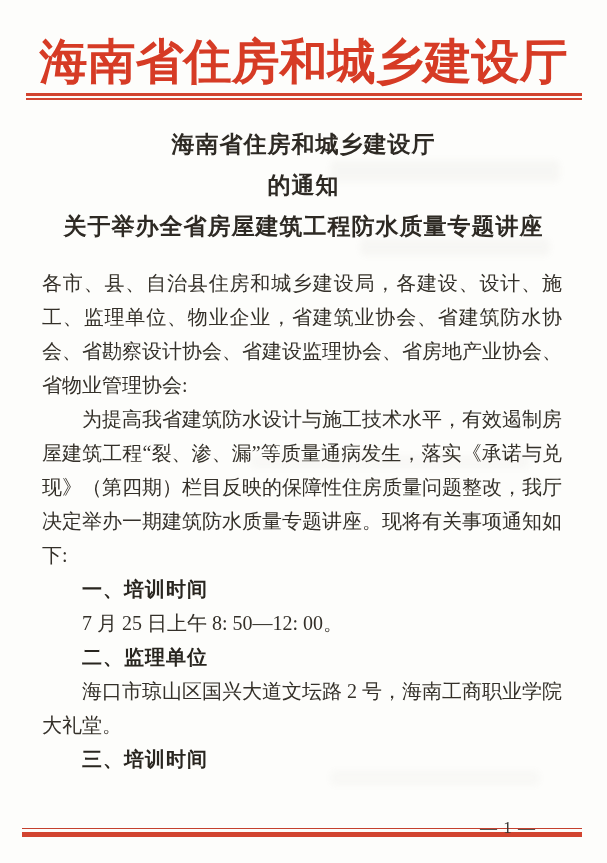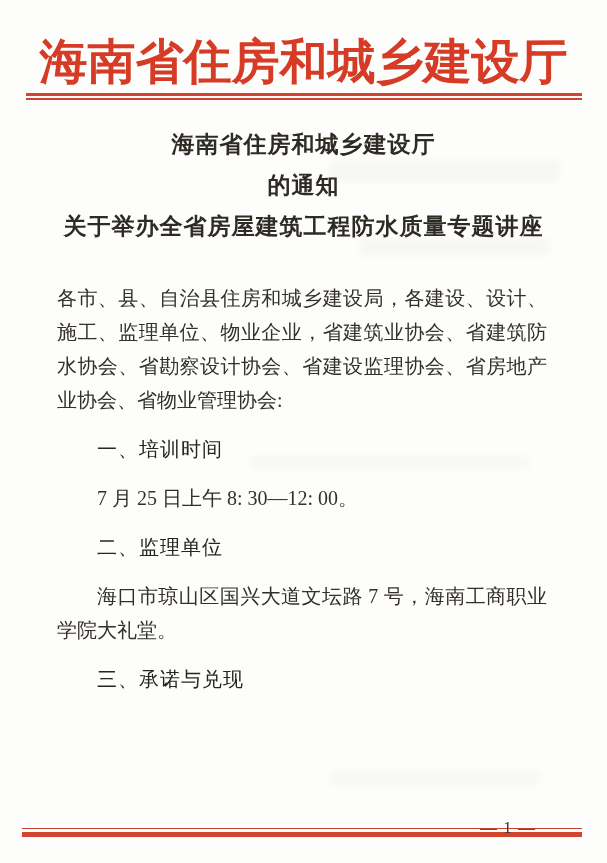--- a/index.html
+++ b/index.html
@@ -75,27 +75,27 @@
     position: absolute;
     top: 266px;
     left: 42px;
     width: 520px;
     font-size: 20px;
     line-height: 34px;
     text-align: justify;
     color: #343029;
   }
   .content p {
-    margin: 15px;
+    margin: 0;
     padding: 0;
   }
   .indent { text-indent: 2em; }
   .section-heading {
     font-family: "Liberation Sans", "DejaVu Sans", sans-serif;
-    font-weight: 400;
+    font-weight: 700;
     letter-spacing: 1px;
     color: #28251f;
   }
 
   
   .footer-rule {
     position: absolute;
     left: 22px;
     top: 828px;
     width: 560px;
@@ -130,27 +130,28 @@
   <div class="letterhead-rule"></div>
 
   <div class="doc-title">
     <div>海南省住房和城乡建设厅</div>
     <div>的通知</div>
     <div>关于举办全省房屋建筑工程防水质量专题讲座</div>
   </div>
 
   <div class="content">
     <p>各市、县、自治县住房和城乡建设局，各建设、设计、施工、监理单位、物业企业，省建筑业协会、省建筑防水协会、省勘察设计协会、省建设监理协会、省房地产业协会、省物业管理协会:</p>
+    <p class="indent">为提高我省建筑防水设计与施工技术水平，有效遏制房屋建筑工程“裂、渗、漏”等质量通病发生，落实《承诺与兑现》（第四期）栏目反映的保障性住房质量问题整改，我厅决定举办一期建筑防水质量专题讲座。现将有关事项通知如下:</p>
 
     <p class="indent section-heading">一、培训时间</p>
-    <p class="indent">7 月 25 日上午 8: 30—12: 00。</p>
+    <p class="indent">7 月 25 日上午 8: 50—12: 00。</p>
 
     <p class="indent section-heading">二、监理单位</p>
-    <p class="indent">海口市琼山区国兴大道文坛路 7 号，海南工商职业学院大礼堂。</p>
+    <p class="indent">海口市琼山区国兴大道文坛路 2 号，海南工商职业学院大礼堂。</p>
 
-    <p class="indent section-heading">三、承诺与兑现</p>
+    <p class="indent section-heading">三、培训时间</p>
   </div>
 
   <div class="footer-rule"></div>
 
   <div class="page-number">— 1 —</div>
 
 </div>
 
 </body></html>

